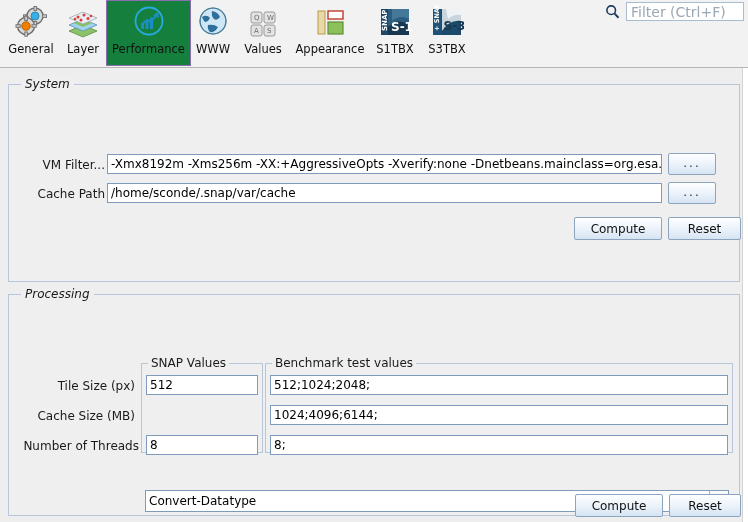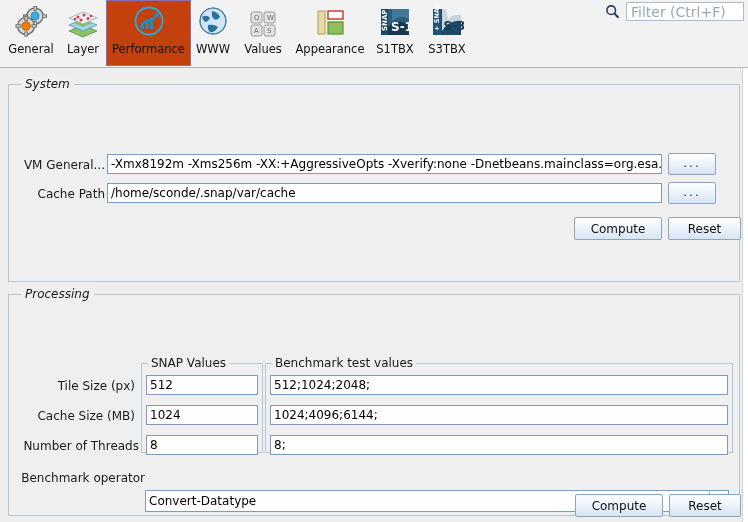--- a/index.html
+++ b/index.html
@@ -47,21 +47,21 @@
     display: block;
     margin-bottom: 3px;
   }
   .tab .lbl {
     font-size: 11.5px;
     color: #111;
     line-height: 14px;
     white-space: nowrap;
   }
   .tab.selected {
-    background: #c2410c;
+    background: #15803d;
     border: 1px solid #8a6fb0;
   }
   .tab.w-general { width: 58px; }
   .tab.w-layer   { width: 46px; }
   .tab.w-perf    { width: 85px; }
   .tab.w-www     { width: 44px; }
   .tab.w-keymap  { width: 56px; }
   .tab.w-appear  { width: 78px; }
   .tab.w-s1      { width: 52px; }
   .tab.w-s3      { width: 52px; }
@@ -334,21 +334,21 @@
           <line x1="9.4" y1="9.4" x2="13.5" y2="13.8" stroke="#1f3d63" stroke-width="2"></line>
         </svg>
       </span>
       <input class="filter-input" type="text" placeholder="Filter (Ctrl+F)" style="">
     </div>
   </div>
 
   <div class="groupbox" id="system-panel">
     <span class="gb-title">System</span>
 
-    <span class="lbl-right" style="left:10px; top:72px; width:86px;">VM General...</span>
+    <span class="lbl-right" style="left:10px; top:72px; width:86px;">VM Filter...</span>
     <div class="txtfield" style="left:98px; top:69px; width:555px; height:20px;">-Xmx8192m  -Xms256m -XX:+AggressiveOpts -Xverify:none -Dnetbeans.mainclass=org.esa.snap</div>
     <div class="btn dots" style="left:659px; top:68px; width:48px; height:22px;">...</div>
 
     <span class="lbl-right" style="left:10px; top:101px; width:86px;">Cache Path</span>
     <div class="txtfield" style="left:98px; top:98px; width:555px; height:20px;">/home/sconde/.snap/var/cache</div>
     <div class="btn dots" style="left:659px; top:97px; width:48px; height:22px;">...</div>
 
     <div class="btn" style="left:565px; top:132px; width:88px; height:23px;">Compute</div>
     <div class="btn" style="left:659px; top:132px; width:73px; height:23px;">Reset</div>
   </div>
@@ -362,28 +362,26 @@
 
     <div class="inner-gb" style="left:256px; top:68px; width:468px; height:90px;">
       <span class="gb-title">Benchmark test values</span>
     </div>
 
     <span class="lbl-right" style="left:14px; top:83px; width:112px;">Tile Size (px)</span>
     <div class="txtfield" style="left:137px; top:80px; width:112px; height:20px;">512</div>
     <div class="txtfield" style="left:261px; top:80px; width:458px; height:20px;">512;1024;2048;</div>
 
     <span class="lbl-right" style="left:14px; top:113px; width:112px;">Cache Size (MB)</span>
-    <div class="txtfield" style="left:137px; top:110px; width:112px; height:20px;">1024</div>
     <div class="txtfield" style="left:261px; top:110px; width:458px; height:20px;">1024;4096;6144;</div>
 
     <span class="lbl-right" style="left:8px; top:143px; width:122px;">Number of Threads</span>
     <div class="txtfield" style="left:137px; top:140px; width:112px; height:20px;">8</div>
     <div class="txtfield" style="left:261px; top:140px; width:458px; height:20px;">8;</div>
 
-    <span class="lbl-right" style="left:8px; top:175px; width:128px;">Benchmark operator</span>
     <div class="combo" style="left:136px; top:171px; width:584px; height:22px;margin-top:24px;">
       <span>Convert-Datatype</span>
       <span class="arrowbtn">
         <span class="caret"></span>
       </span>
     </div>
 
     <div class="btn" style="left:566px; top:199px; width:88px; height:23px;">Compute</div>
     <div class="btn" style="left:660px; top:199px; width:72px; height:23px;">Reset</div>
   </div>

